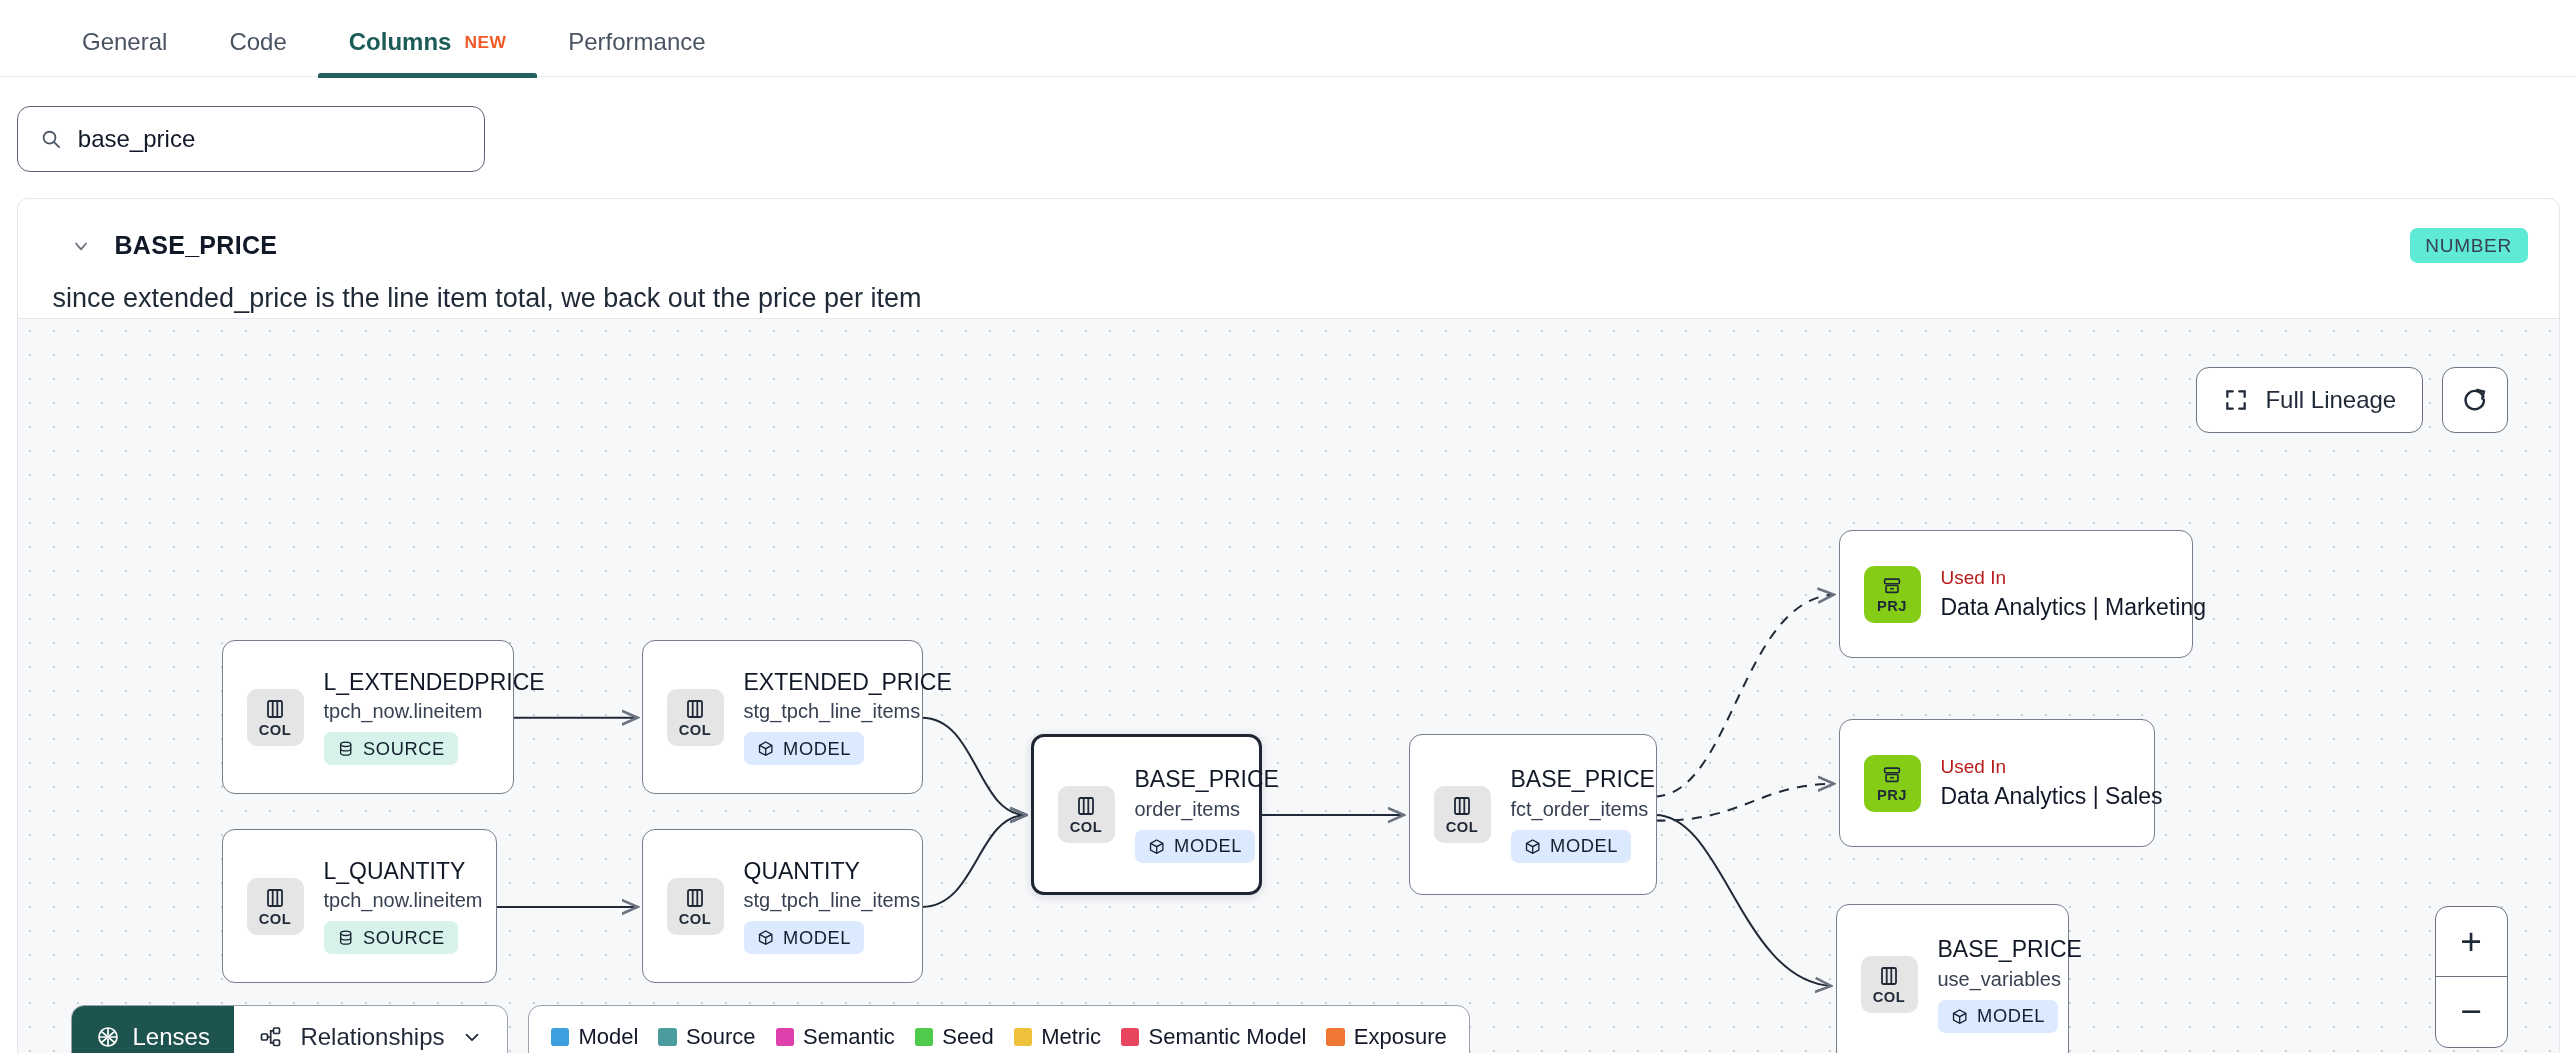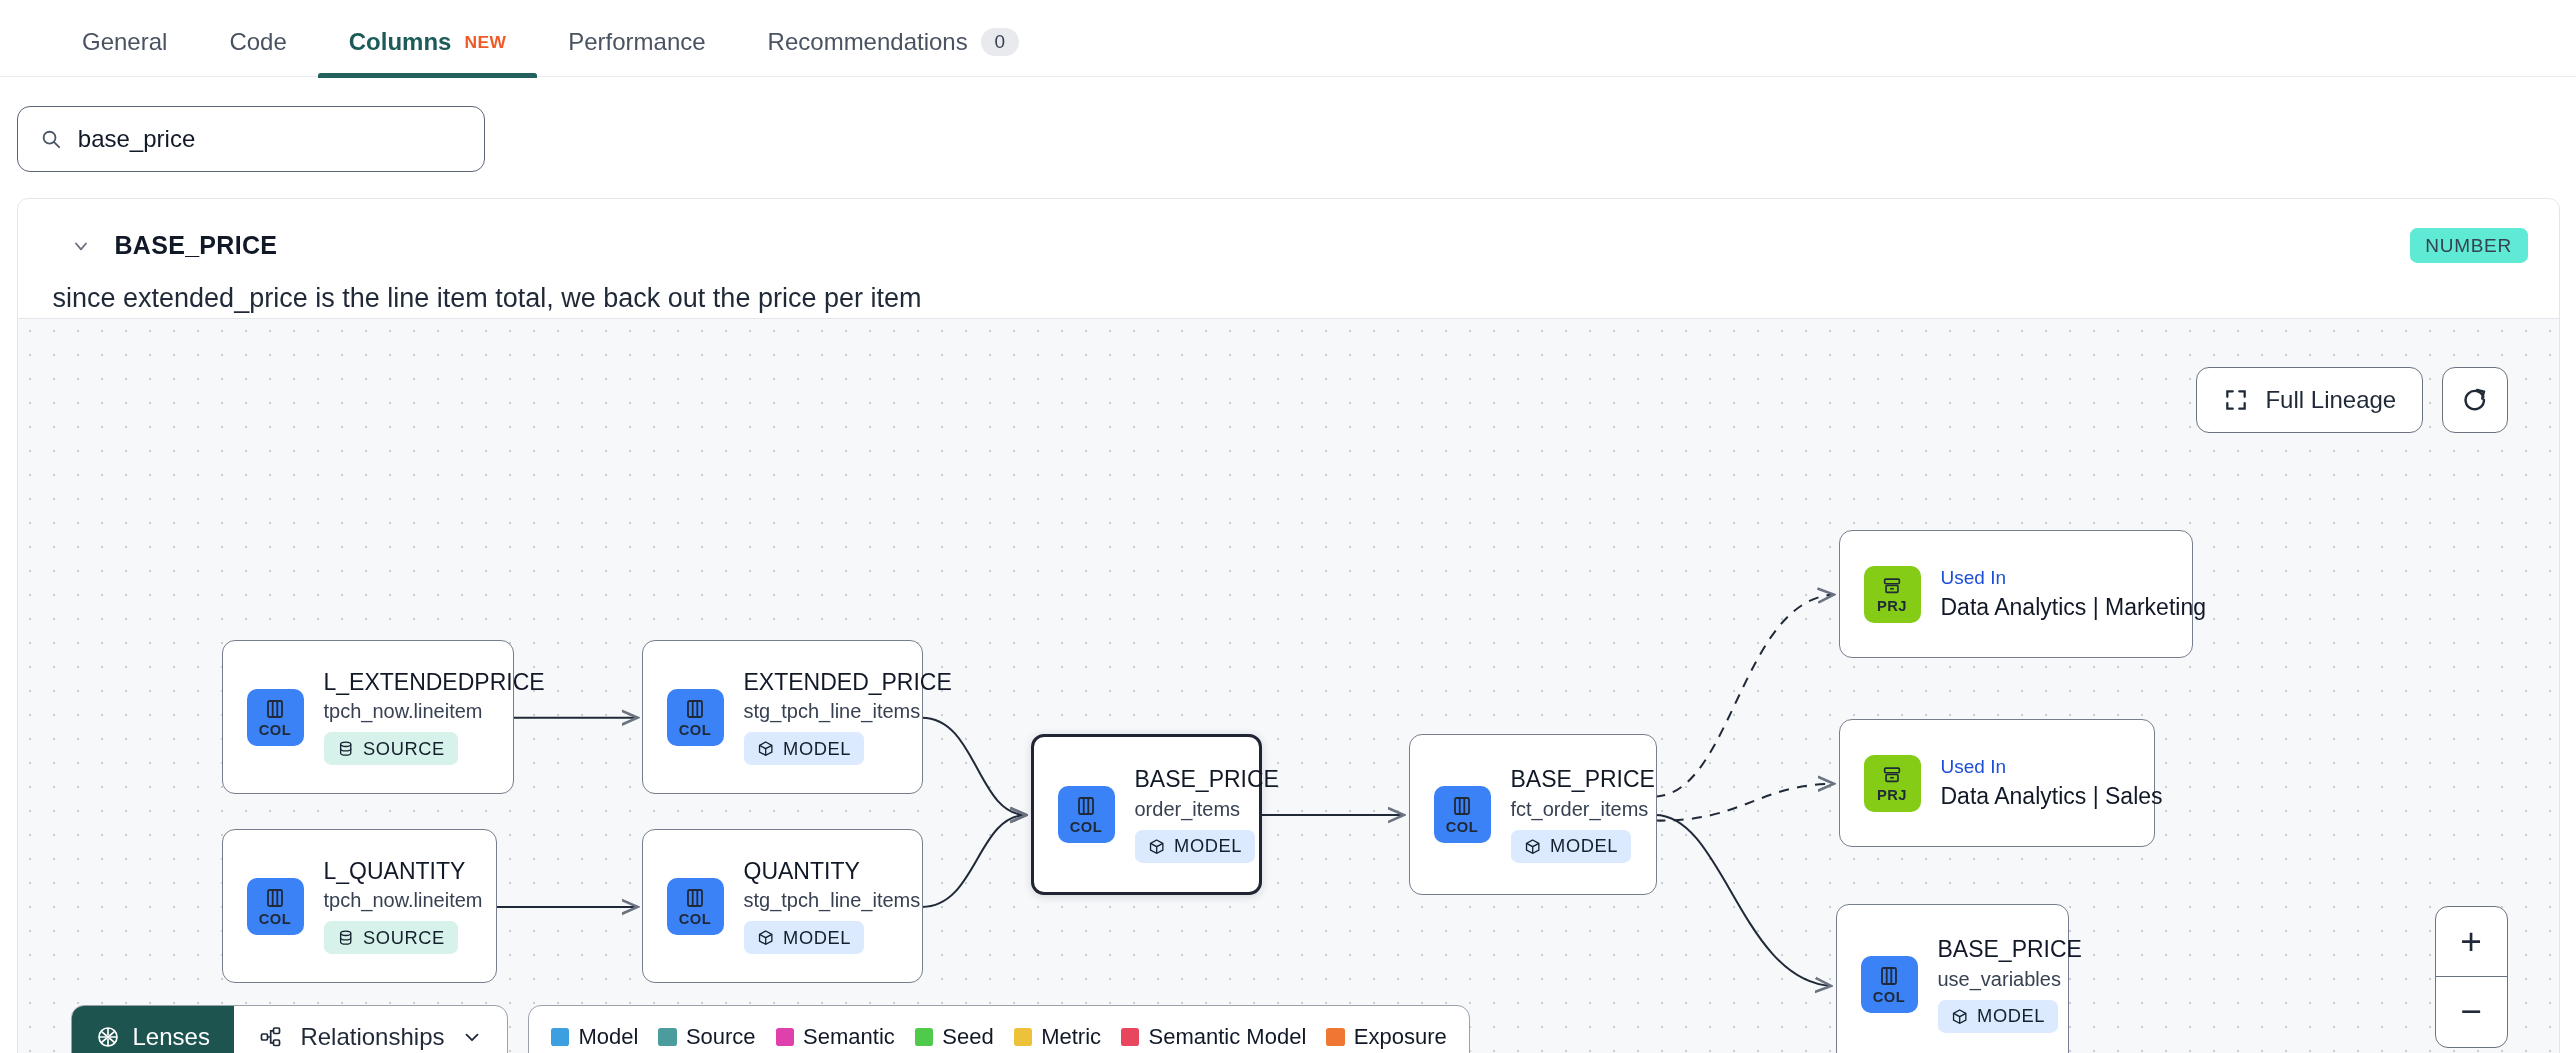--- a/index.html
+++ b/index.html
@@ -153,21 +153,21 @@
     z-index: 5;
     cursor: pointer;
   }
   .node.selected {
     border: 3.7px solid #1f2533;
     box-shadow: 0 1.8px 9.2px rgba(15,23,42,.14);
   }
   .node-icon {
     width: 57px; height: 57px;
     border-radius: 10px;
-    background: #3b82f6;
+    background: #e5e5e5;
     display: flex;
     flex-direction: column;
     align-items: center;
     justify-content: center;
     gap: 1.8px;
     flex: none;
     color: #1f2937;
   }
   .node-icon.prj { background: #84cc16; }
   .node-icon .tag { font-size: 14.7px; font-weight: 700; letter-spacing: 0.5px; line-height: 1; }
@@ -182,21 +182,21 @@
     gap: 9.2px;
     font-size: 18.3px;
     letter-spacing: 0.6px;
     padding: 5.5px 13px;
     border-radius: 7.3px;
     color: #14202e;
     white-space: nowrap;
   }
   .badge-model  { background: #dbeafe; }
   .badge-source { background: #d7f2ea; }
-  .usedin-label { font-size: 19px; color: #1d4ed8; }
+  .usedin-label { font-size: 19px; color: #b91c1c; }
   .usedin-name  { font-size: 23px; color: #111827; white-space: nowrap; }
 
   
   .topright {
     position: absolute;
     top: 40px; right: 51px;
     display: flex; gap: 18.3px;
     z-index: 20;
     margin-top: 8px;
   }
@@ -286,24 +286,20 @@
   </div>
   <div class="tab">
     <span>Code</span>
   </div>
   <div class="tab active">
     <span>Columns</span>
     <span class="tab-new">NEW</span>
   </div>
   <div class="tab">
     <span>Performance</span>
-  </div>
-  <div class="tab">
-    <span>Recommendations</span>
-    <span class="tab-count">0</span>
   </div>
 </div>
 
 <div class="searchwrap">
   <div class="searchbox">
     <svg width="24" height="24" viewBox="0 0 24 24" fill="none" stroke="#4b5563" stroke-width="2">
       <circle cx="10.5" cy="10.5" r="6.5"></circle>
         <line x1="15.5" y1="15.5" x2="21" y2="21" stroke-linecap="round"></line>
     </svg>
     <input type="text" value="base_price" placeholder="Search columns" style="">

